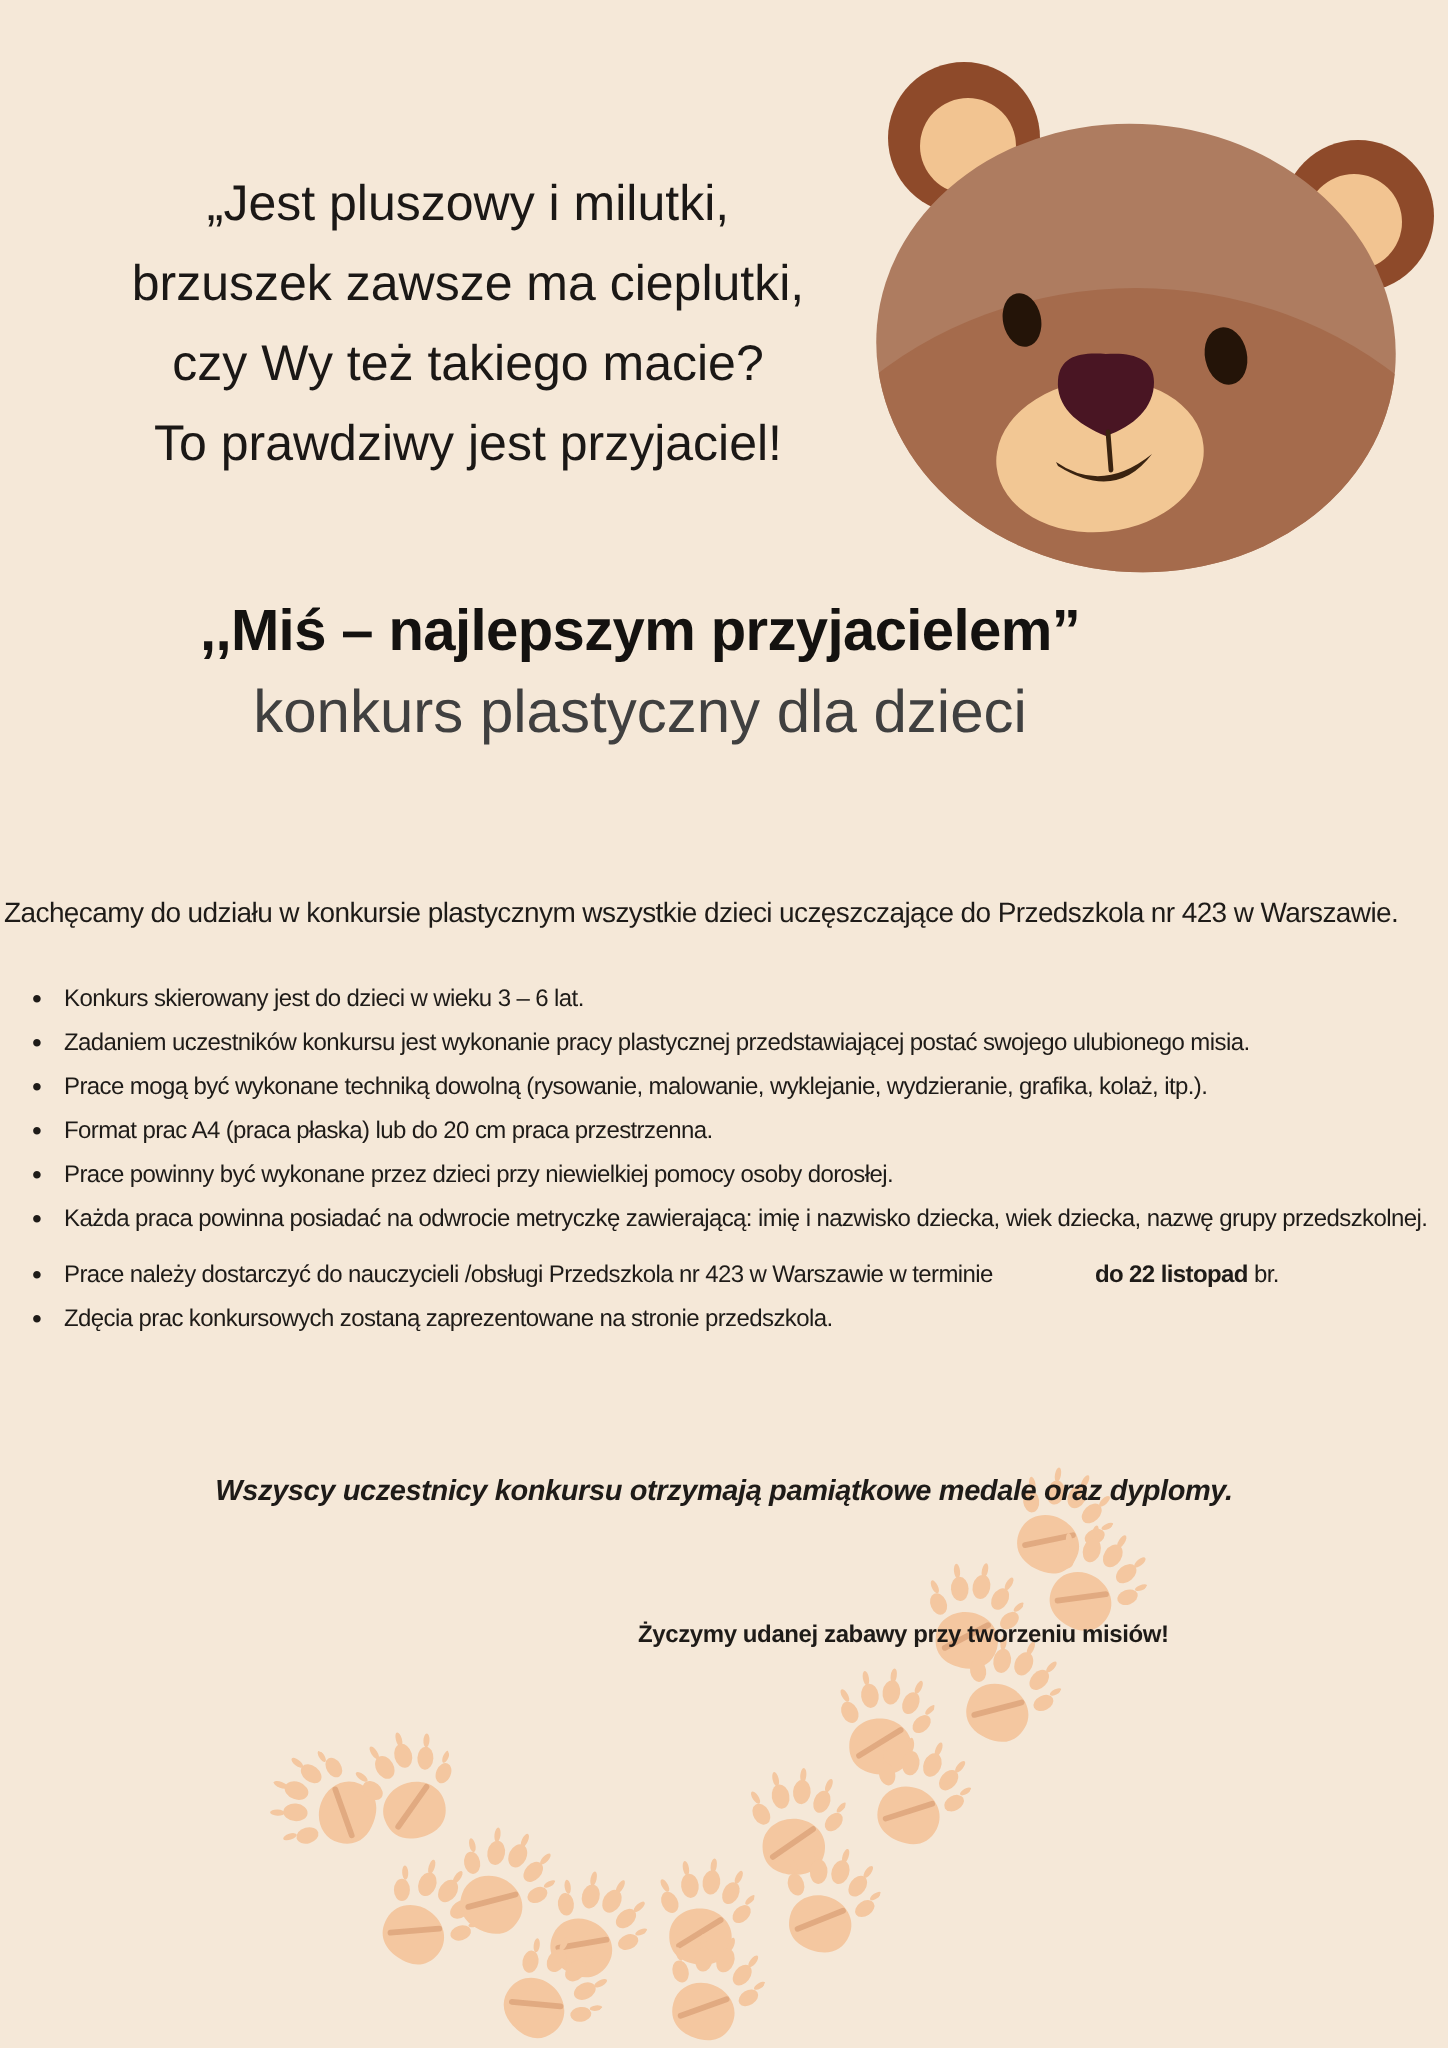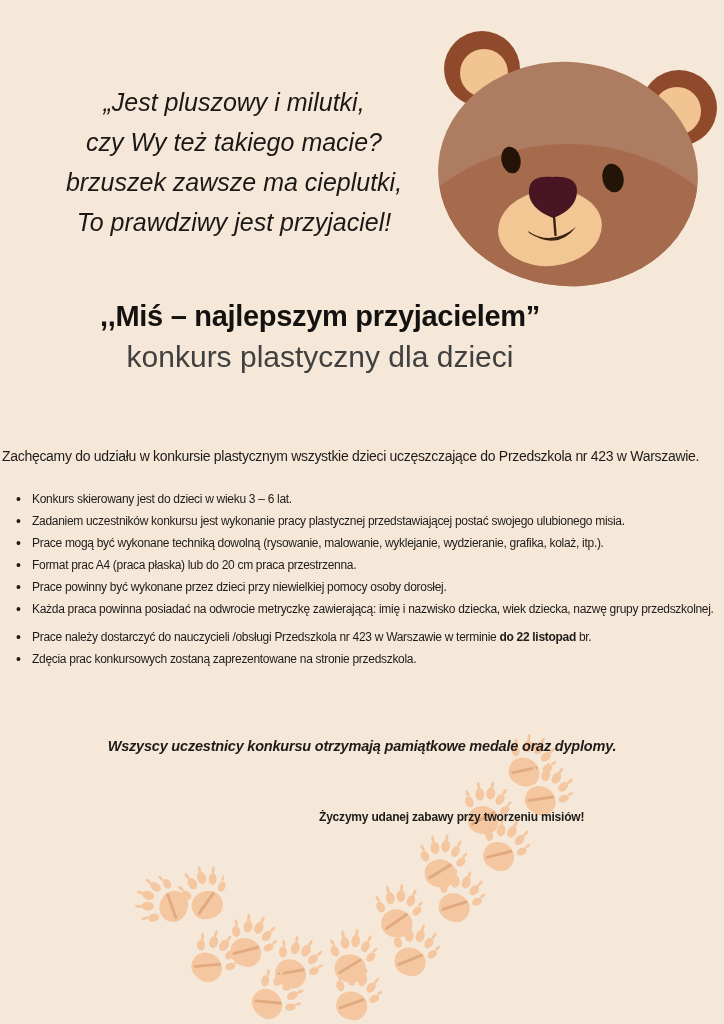--- a/index.html
+++ b/index.html
@@ -10,21 +10,20 @@
     margin:0 auto;
     background:#f5e8d8;
     overflow:hidden;
     font-family:"Liberation Sans", sans-serif;
     color:#1e1b18;
   }
   
   .poem {
     position:absolute; left:6px; top:82px; width:456px;
     text-align:center;
-    font-style:italic;
     font-size:25px; line-height:40px;
     color:#1b1816;
   }
   
   .bear {
     position:absolute; left:428px; top:20px;
     width:296px; height:274px;
   }
   
   .title-block {
@@ -43,21 +42,21 @@
     position:absolute; left:14px; top:490px; width:708px;
     list-style:none;
     font-size:12px; letter-spacing:-0.3px; line-height:19px;
   }
   .rules li { position:relative; padding-left:18px; margin-bottom:3px; }
   .rules li::before {
     content:"•"; position:absolute; left:2px; top:0;
     font-size:14px;
   }
   .rules li.gap-top { margin-top:9px; }
-  .rules b { font-weight:700; }
+  .rules b { font-weight:700;margin-left:48px; }
   
   .awards {
     position:absolute; left:0; top:738px; width:724px;
     text-align:center;
     font-size:14.5px; font-weight:700; letter-spacing:-0.2px;
     z-index:3;
     font-style:italic;
   }
   .closing {
     position:absolute; left:319px; top:810px;
@@ -95,22 +94,22 @@
 
       <path d="M17.5 58 L41 38.5" stroke="#dda57c" stroke-width="3.6" stroke-linecap="round" opacity="0.85"></path>
     </symbol>
   </defs>
 </svg>
 
 <div id="poster">
 
   <div class="poem">
     <div>„Jest pluszowy i milutki,</div>
+    <div>brzuszek zawsze ma cieplutki,</div>
     <div>czy Wy też takiego macie?</div>
-    <div>brzuszek zawsze ma cieplutki,</div>
     <div>To prawdziwy jest przyjaciel!</div>
   </div>
 
   <svg class="bear" viewBox="0 0 296 274">
     <defs>
       <clipPath id="headClip">
         <ellipse cx="140" cy="154" rx="130" ry="112" transform="rotate(5 140 154)"></ellipse>
       </clipPath>
     </defs>
 

